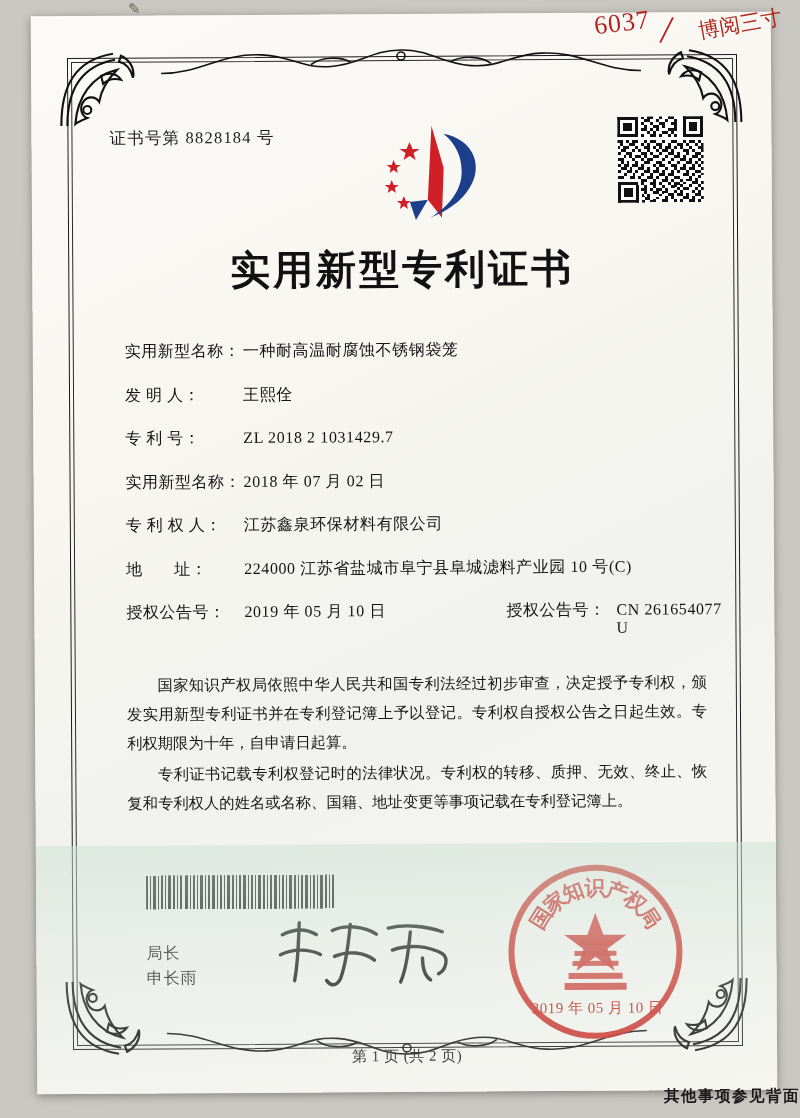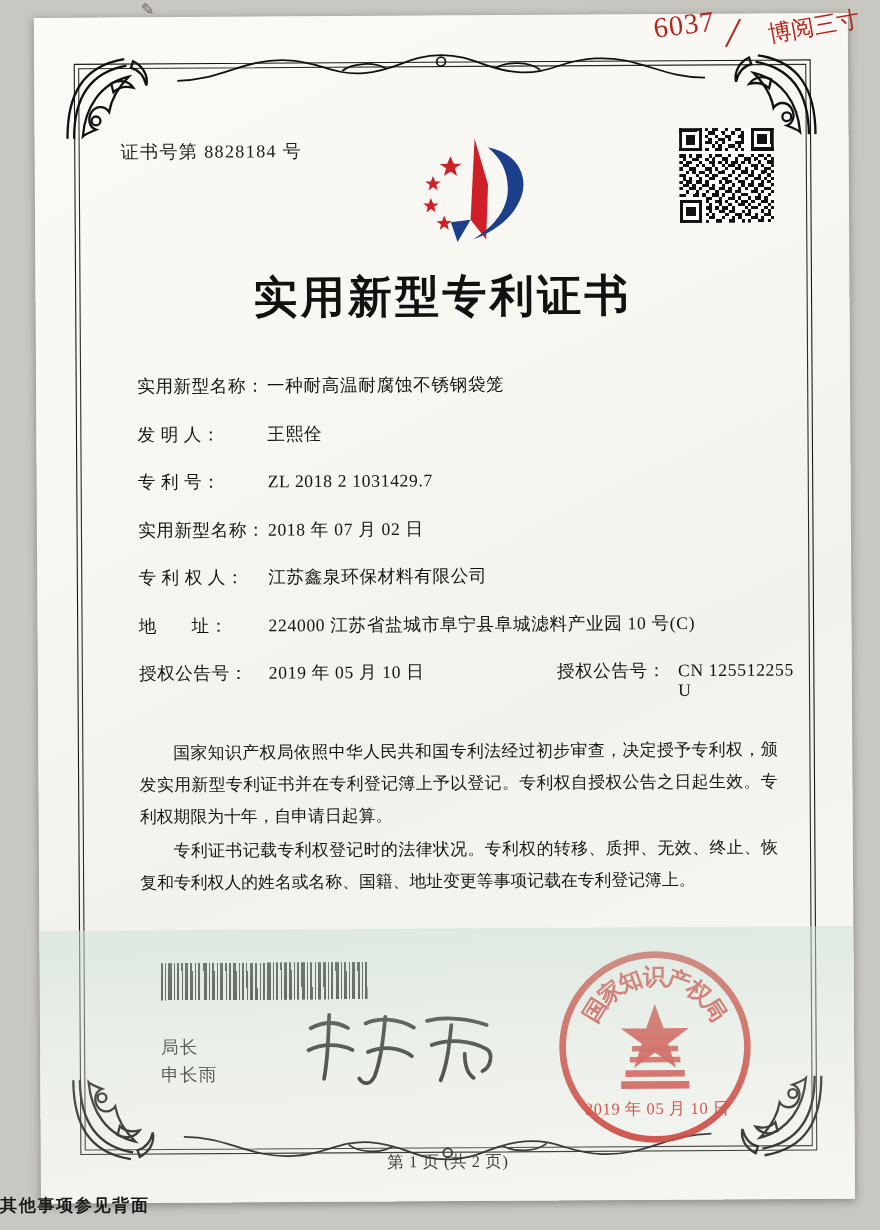--- a/index.html
+++ b/index.html
@@ -190,21 +190,21 @@
     left: 0; right: 0; top: 1033px;
     text-align: center;
     font-family: "Liberation Serif", serif;
     font-size: 15px;
     color: #1a1a1a;
     letter-spacing: 0.5px;
   }
   .footnote {
     position: absolute;
     left: 0; right: 0; top: 1086px;
-    text-align: left;
+    text-align: right;
     font-family: "Liberation Serif", serif;
     font-weight: bold;
     font-size: 15.5px;
     color: #1a1a1a;
     letter-spacing: 1.5px;
   }
   
   .hand-note {
     position: absolute;
     right: 26px; top: 8px;
@@ -596,21 +596,21 @@
         <span class="field-value">江苏鑫泉环保材料有限公司</span>
       </div>
       <div class="field-row">
         <span class="field-label">地       址：</span>
         <span class="field-value">224000  江苏省盐城市阜宁县阜城滤料产业园 10 号(C)</span>
       </div>
       <div class="field-row dual">
         <span class="field-label">授权公告号：</span>
         <span class="field-value">2019 年 05 月 10 日</span>
         <span class="field-label2">授权公告号：</span>
-        <span class="field-value2">CN 125512255 U</span>
+        <span class="field-value2">CN 261654077 U</span>
       </div>
     </div>
 
     <div class="body-text">
       <p>国家知识产权局依照中华人民共和国专利法经过初步审查，决定授予专利权，颁发实用新型专利证书并在专利登记簿上予以登记。专利权自授权公告之日起生效。专利权期限为十年，自申请日起算。</p>
       <p>专利证书记载专利权登记时的法律状况。专利权的转移、质押、无效、终止、恢复和专利权人的姓名或名称、国籍、地址变更等事项记载在专利登记簿上。</p>
     </div>
 
     <div class="barcode">
       <svg viewBox="0 0 188 34" preserveAspectRatio="none" shape-rendering="crispEdges">

